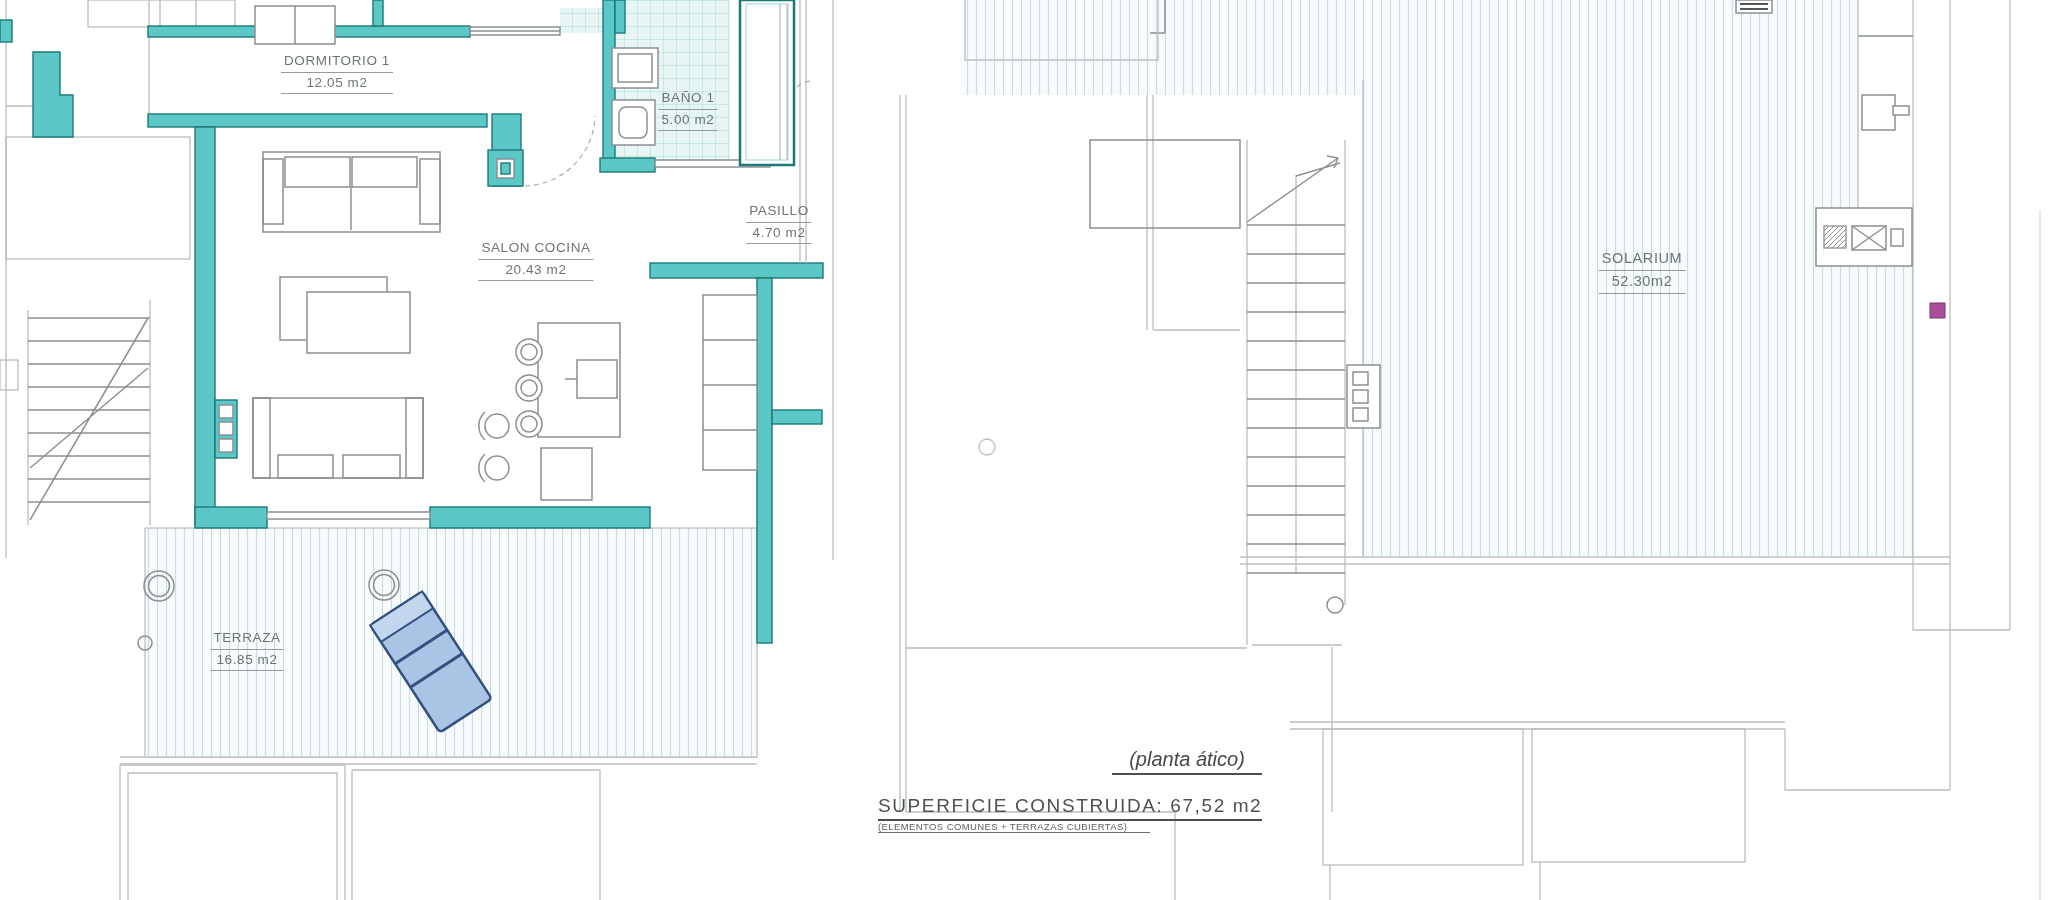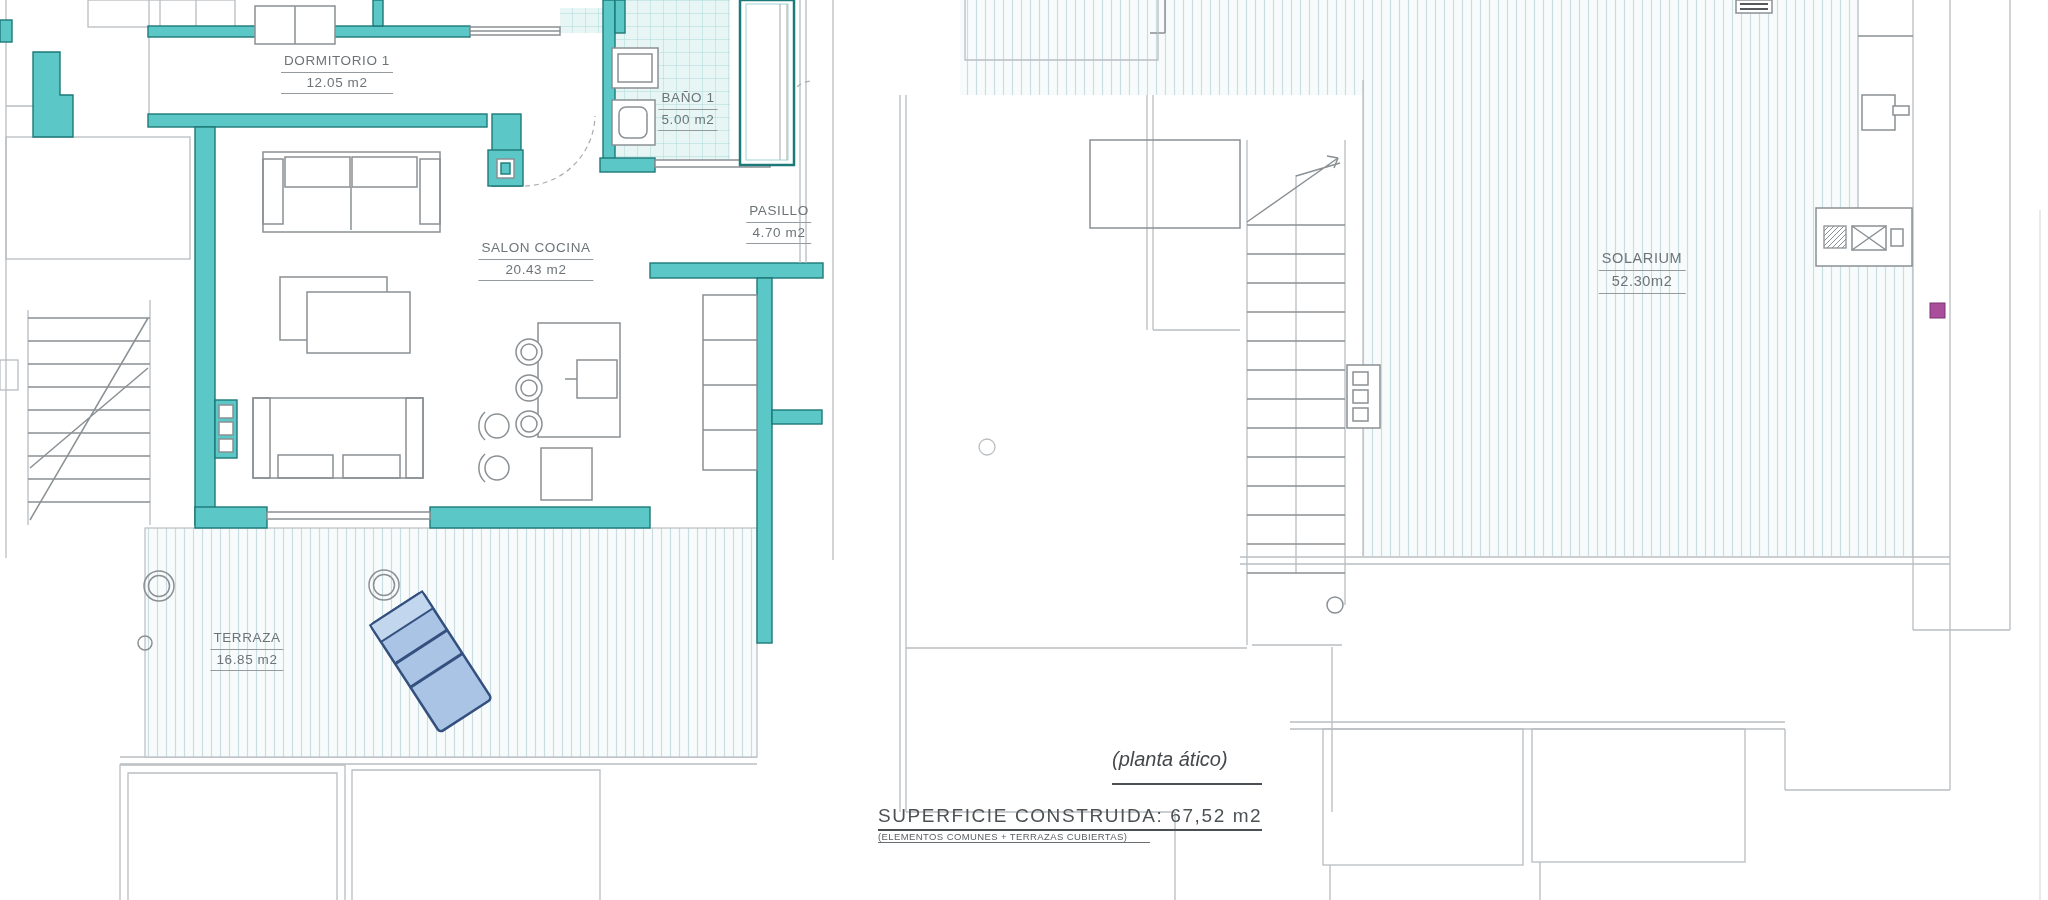--- a/index.html
+++ b/index.html
@@ -15,22 +15,22 @@
   .arc {stroke:#a6acb0;fill:none;stroke-width:1.2;stroke-dasharray:5 4;}
   .deckedge{stroke:var(--light-gray);fill:url(#deck);stroke-width:1.2;}
   
   .room-label{position:absolute;transform:translateX(-50%);text-align:center;
       color:var(--text-label);font-size:13.5px;letter-spacing:.6px;line-height:1.45;}
   .room-label span{display:block;border-bottom:1px solid #949a9e;padding:0 3px 1px;}
   
   .title-block{position:absolute;left:878px;top:746px;width:384px;color:var(--text-dark);}
   .tb-title{font-size:25px;font-weight:bold;font-style:italic;text-align:center;
       border-bottom:2px solid #4a4f53;margin-left:98px;padding-bottom:2px;color:#35383b;}
-  .tb-sub{font-size:20px;font-style:italic;border-bottom:2px solid #4a4f53;
-      margin-left:234px;margin-top:2px;padding-bottom:12px;}
+  .tb-sub{font-size:20px;font-style:italic;text-align:center;border-bottom:2px solid #4a4f53;
+      margin-left:234px;margin-top:2px;padding-bottom:2px;}
   .tb-big{font-size:19px;border-bottom:2px solid #4a4f53;padding-bottom:2px;margin-top:20px;
       letter-spacing:1.6px;white-space:nowrap;color:#4c5154;}
   .tb-small{font-size:9.5px;border-bottom:1px solid #6a6f73;width:272px;letter-spacing:.4px;
       color:#5a5f63;}
 </style>
 </head>
 <body>
 
 <div class="canvas">
 

